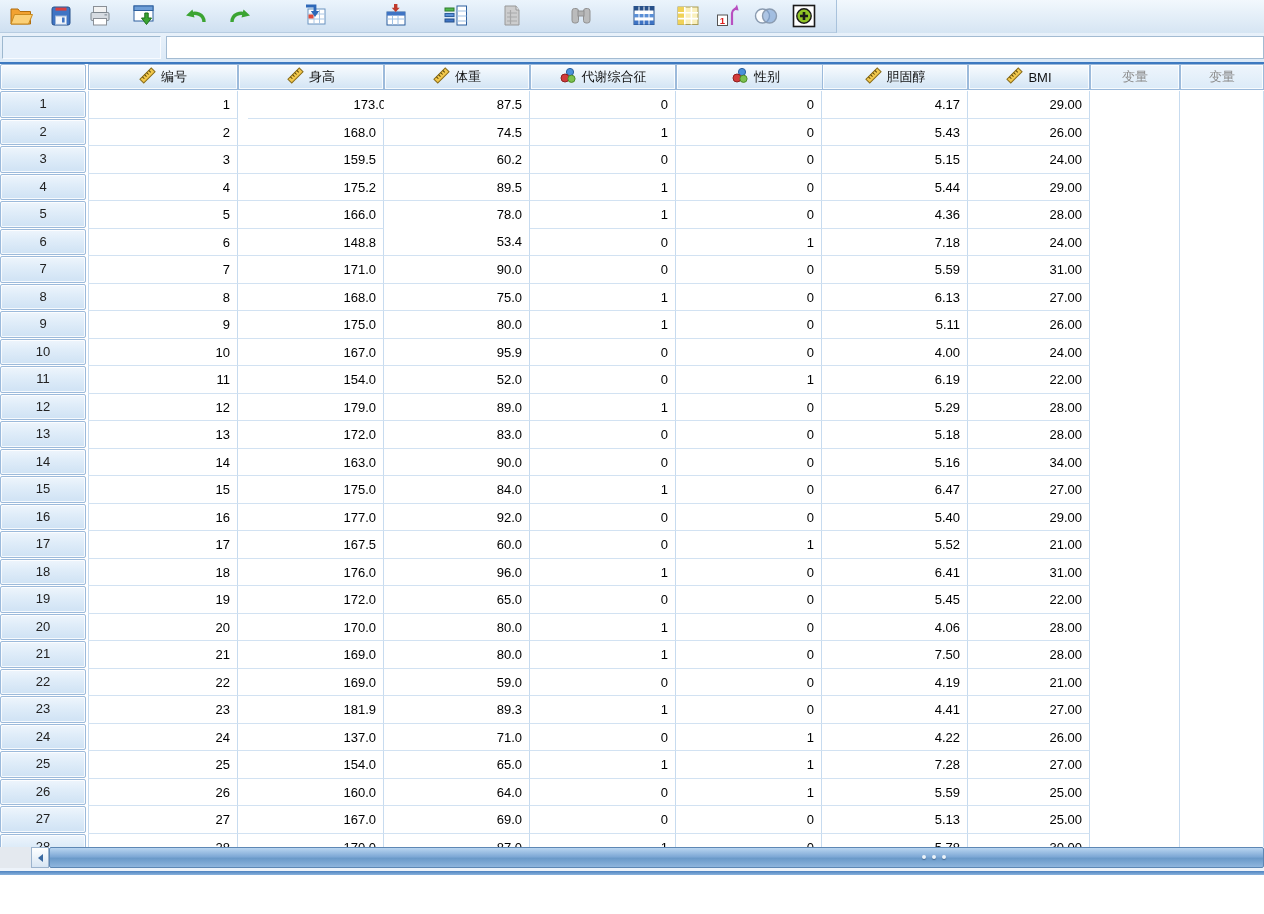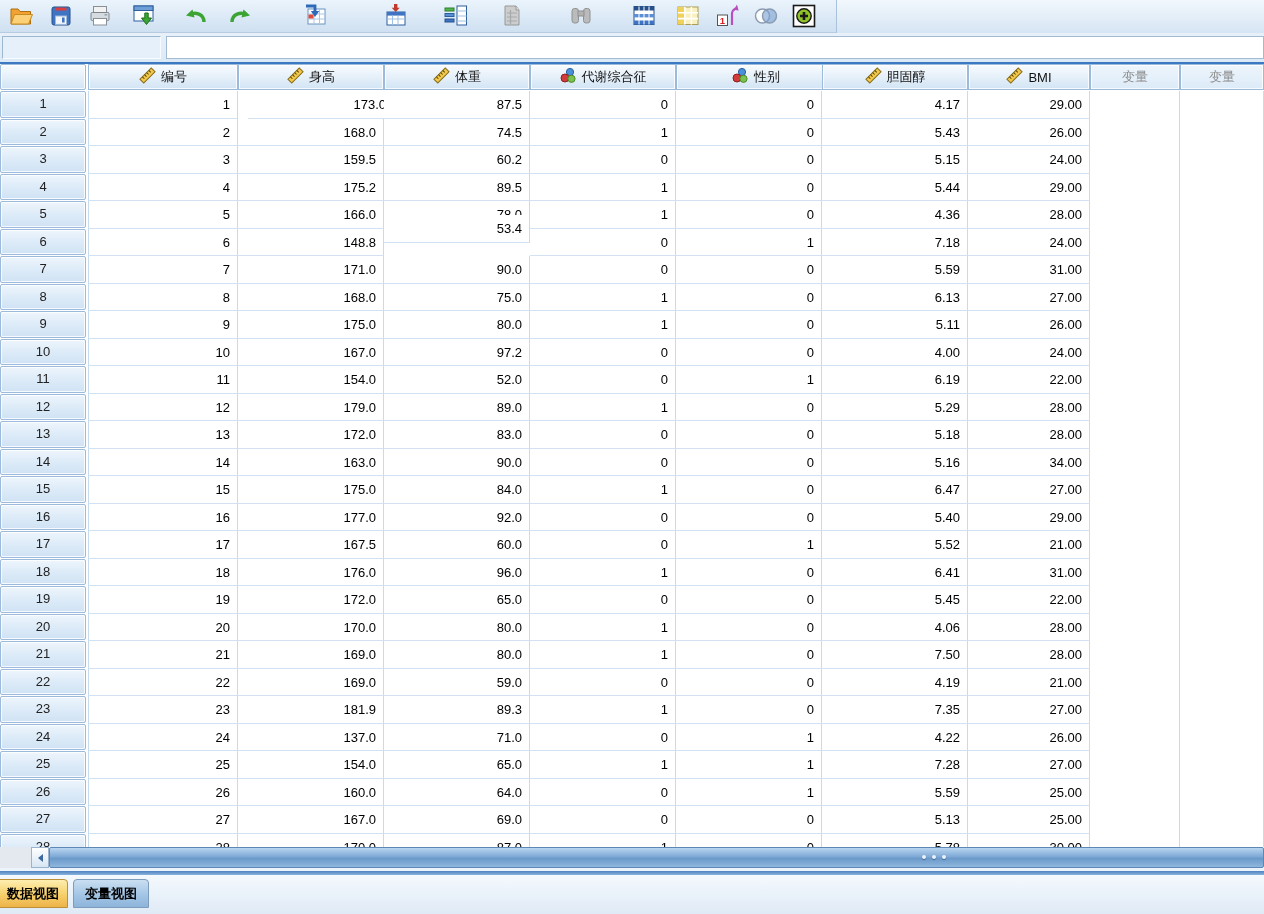--- a/index.html
+++ b/index.html
@@ -316,21 +316,21 @@
       <div class="dcell" style="top:137px;left:384px;width:146px">78.0</div>
       <div class="dcell" style="top:137px;left:530px;width:146px">1</div>
       <div class="dcell" style="top:137px;left:676px;width:146px">0</div>
       <div class="dcell" style="top:137px;left:822px;width:146px">4.36</div>
       <div class="dcell" style="top:137px;left:968px;width:122px">28.00</div>
       <div class="dcell novalue" style="top:137px;left:1090px;width:90px"></div>
       <div class="dcell novalue" style="top:137px;left:1180px;width:84px"></div>
       <div class="rownum" style="top:164.5px">6</div>
       <div class="dcell first" style="top:164.5px;left:88px;width:150px">6</div>
       <div class="dcell" style="top:164.5px;left:238px;width:146px">148.8</div>
-      <div class="dcell" style="top:151px;left:384px;width:146px">53.4</div>
+      <div class="dcell" style="top:164px;left:384px;width:146px">53.4</div>
       <div class="dcell" style="top:164.5px;left:530px;width:146px">0</div>
       <div class="dcell" style="top:164.5px;left:676px;width:146px">1</div>
       <div class="dcell" style="top:164.5px;left:822px;width:146px">7.18</div>
       <div class="dcell" style="top:164.5px;left:968px;width:122px">24.00</div>
       <div class="dcell novalue" style="top:164.5px;left:1090px;width:90px"></div>
       <div class="dcell novalue" style="top:164.5px;left:1180px;width:84px"></div>
       <div class="rownum" style="top:192px">7</div>
       <div class="dcell first" style="top:192px;left:88px;width:150px">7</div>
       <div class="dcell" style="top:192px;left:238px;width:146px">171.0</div>
       <div class="dcell" style="top:192px;left:384px;width:146px">90.0</div>
@@ -356,21 +356,21 @@
       <div class="dcell" style="top:247px;left:384px;width:146px">80.0</div>
       <div class="dcell" style="top:247px;left:530px;width:146px">1</div>
       <div class="dcell" style="top:247px;left:676px;width:146px">0</div>
       <div class="dcell" style="top:247px;left:822px;width:146px">5.11</div>
       <div class="dcell" style="top:247px;left:968px;width:122px">26.00</div>
       <div class="dcell novalue" style="top:247px;left:1090px;width:90px"></div>
       <div class="dcell novalue" style="top:247px;left:1180px;width:84px"></div>
       <div class="rownum" style="top:274.5px">10</div>
       <div class="dcell first" style="top:274.5px;left:88px;width:150px">10</div>
       <div class="dcell" style="top:274.5px;left:238px;width:146px">167.0</div>
-      <div class="dcell" style="top:274.5px;left:384px;width:146px">97.2</div>
+      <div class="dcell" style="top:274.5px;left:384px;width:146px">95.9</div>
       <div class="dcell" style="top:274.5px;left:530px;width:146px">0</div>
       <div class="dcell" style="top:274.5px;left:676px;width:146px">0</div>
       <div class="dcell" style="top:274.5px;left:822px;width:146px">4.00</div>
       <div class="dcell" style="top:274.5px;left:968px;width:122px">24.00</div>
       <div class="dcell novalue" style="top:274.5px;left:1090px;width:90px"></div>
       <div class="dcell novalue" style="top:274.5px;left:1180px;width:84px"></div>
       <div class="rownum" style="top:302px">11</div>
       <div class="dcell first" style="top:302px;left:88px;width:150px">11</div>
       <div class="dcell" style="top:302px;left:238px;width:146px">154.0</div>
       <div class="dcell" style="top:302px;left:384px;width:146px">52.0</div>
@@ -489,21 +489,21 @@
       <div class="dcell" style="top:604.5px;left:822px;width:146px">4.19</div>
       <div class="dcell" style="top:604.5px;left:968px;width:122px">21.00</div>
       <div class="dcell novalue" style="top:604.5px;left:1090px;width:90px"></div>
       <div class="dcell novalue" style="top:604.5px;left:1180px;width:84px"></div>
       <div class="rownum" style="top:632px">23</div>
       <div class="dcell first" style="top:632px;left:88px;width:150px">23</div>
       <div class="dcell" style="top:632px;left:238px;width:146px">181.9</div>
       <div class="dcell" style="top:632px;left:384px;width:146px">89.3</div>
       <div class="dcell" style="top:632px;left:530px;width:146px">1</div>
       <div class="dcell" style="top:632px;left:676px;width:146px">0</div>
-      <div class="dcell" style="top:632px;left:822px;width:146px">7.35</div>
+      <div class="dcell" style="top:632px;left:822px;width:146px">4.41</div>
       <div class="dcell" style="top:632px;left:968px;width:122px">27.00</div>
       <div class="dcell novalue" style="top:632px;left:1090px;width:90px"></div>
       <div class="dcell novalue" style="top:632px;left:1180px;width:84px"></div>
       <div class="rownum" style="top:659.5px">24</div>
       <div class="dcell first" style="top:659.5px;left:88px;width:150px">24</div>
       <div class="dcell" style="top:659.5px;left:238px;width:146px">137.0</div>
       <div class="dcell" style="top:659.5px;left:384px;width:146px">71.0</div>
       <div class="dcell" style="top:659.5px;left:530px;width:146px">0</div>
       <div class="dcell" style="top:659.5px;left:676px;width:146px">1</div>
       <div class="dcell" style="top:659.5px;left:822px;width:146px">4.22</div>
@@ -561,18 +561,14 @@
     <div class="hs-grip">
         <i></i>
         <i></i>
         <i></i>
       </div>
   </div>
 
   <div class="belowstrip"></div>
   <div class="sep"></div>
 
-  <div class="tabbar" id="tabbar">
-      <div class="tab active">数据视图</div>
-      <div class="tab inactive">变量视图</div>
-    </div>
 
 </div>
 
 </body></html>

